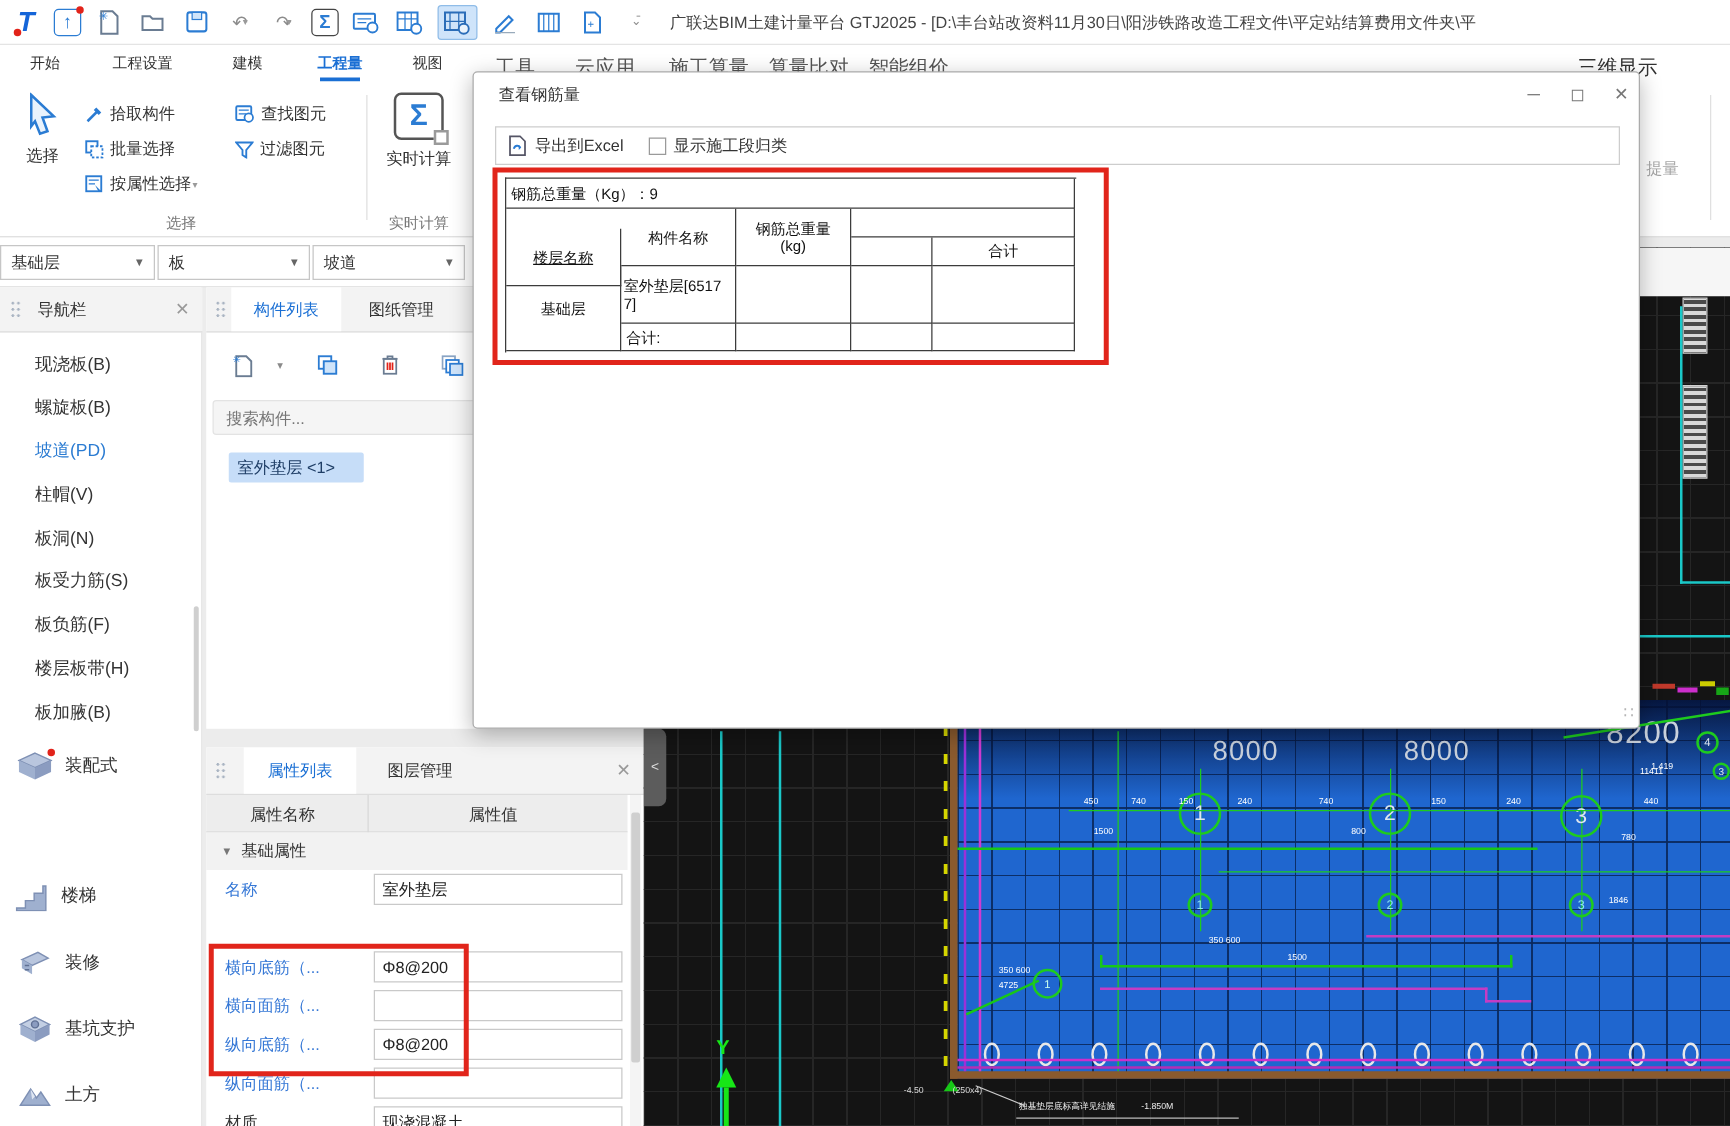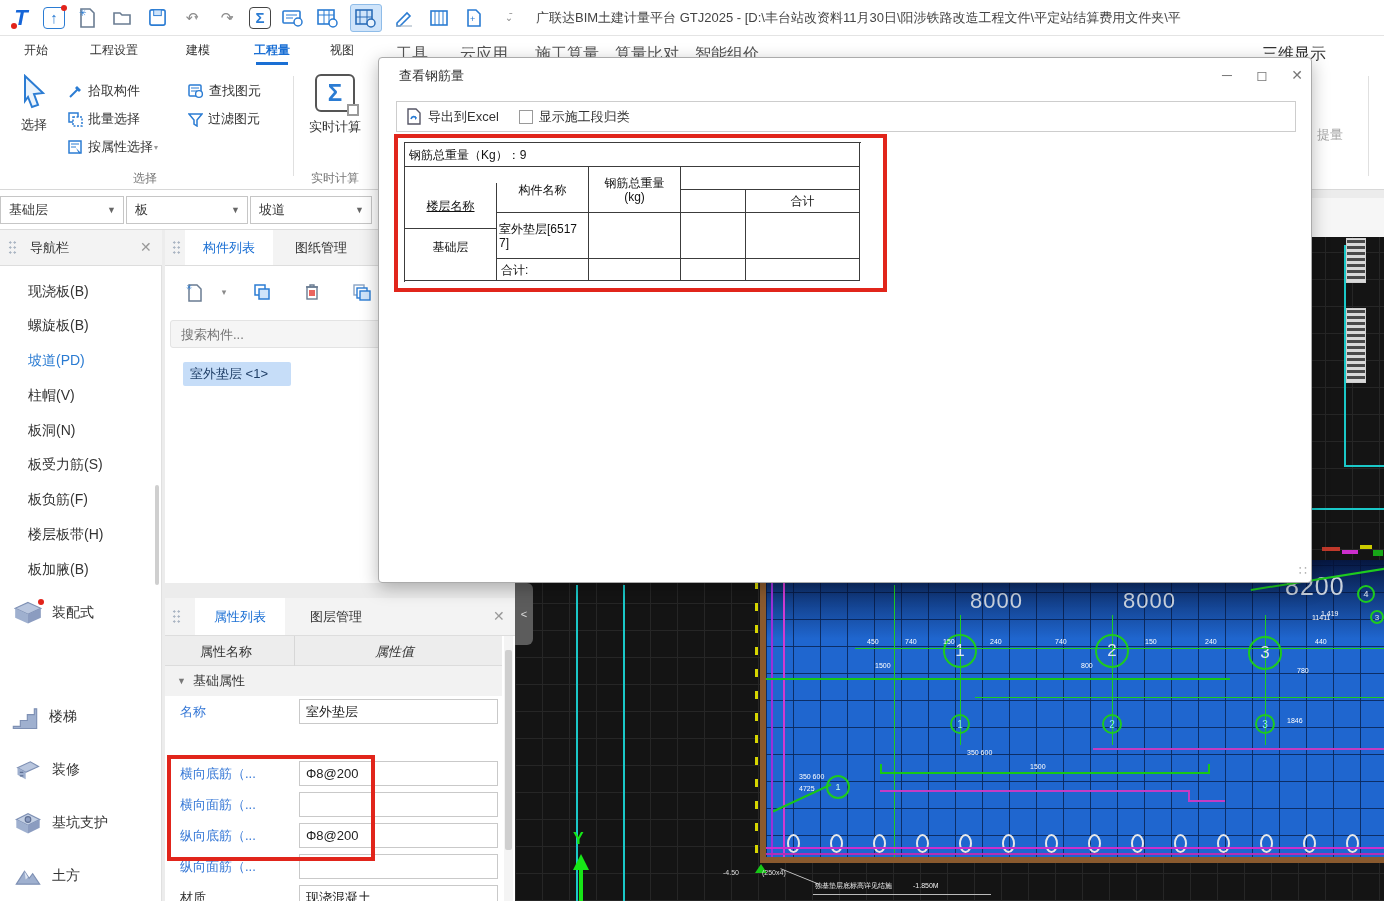--- a/index.html
+++ b/index.html
@@ -443,21 +443,21 @@
 
   <div id="prop-panel" class="abs">
     <div class="panel-head" style="left:0;top:0;width:350px;height:38px;">
       <span class="grip" style="position:absolute;left:7px;top:11px;"></span>
       <div class="ptab active" style="left:30px;width:90px;">属性列表</div>
       <div class="ptab" style="left:126px;width:90px;">图层管理</div>
       <span class="xclose" style="left:328px;top:10px;">✕</span>
     </div>
     <div class="prop-colhead">
       <span style="position:absolute;left:35px;top:7px;">属性名称</span>
-      <span style="position:absolute;left:210px;top:7px;font-style:italic;">属性值</span>
+      <span style="position:absolute;left:210px;top:7px;">属性值</span>
       <span style="position:absolute;left:129px;top:0;width:1px;height:30px;background:#d7d7d7;"></span>
     </div>
     <div class="prop-group">
       <span style="font-size:9px;color:#777;">▼</span>
       <span>基础属性</span>
     </div>
     <div class="prow" style="top:98px;">
       <span class="plabel blue">名称</span>
       <span class="pval">室外垫层</span>
     </div>

